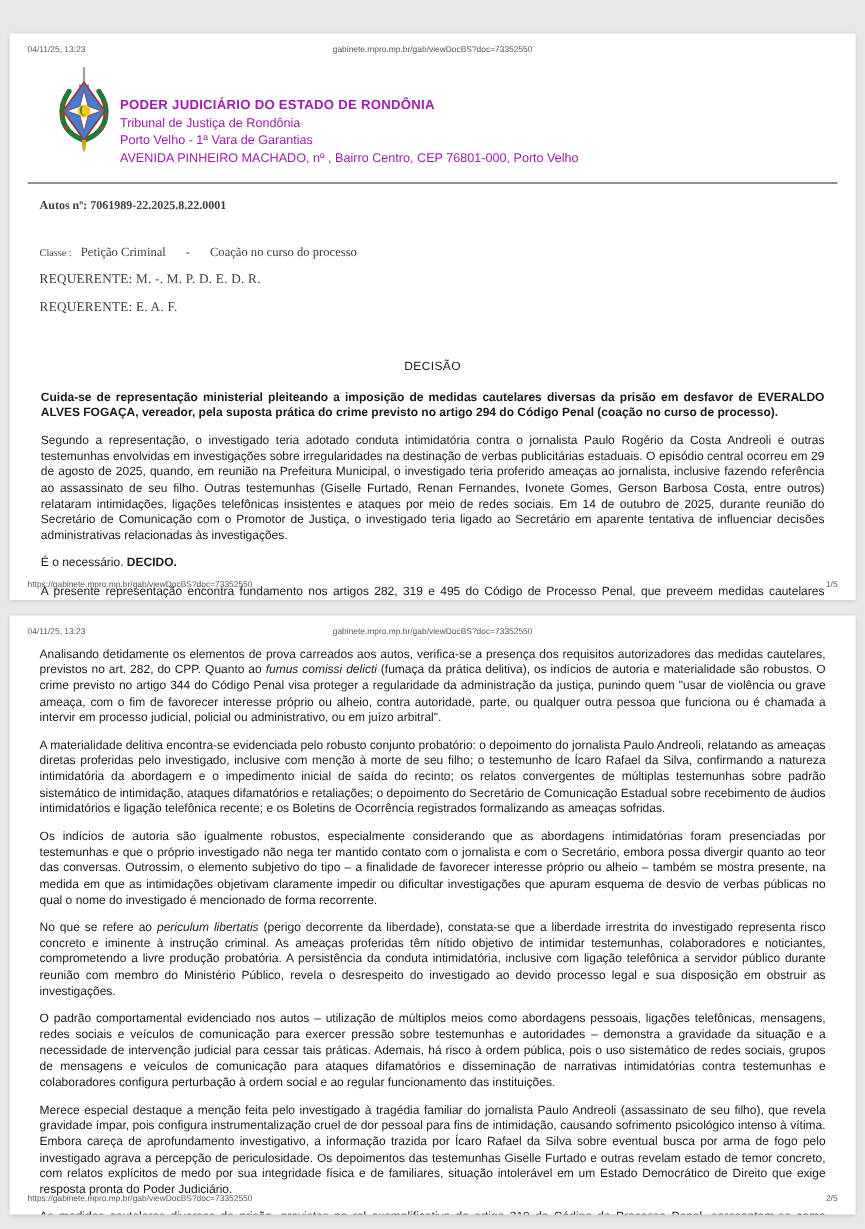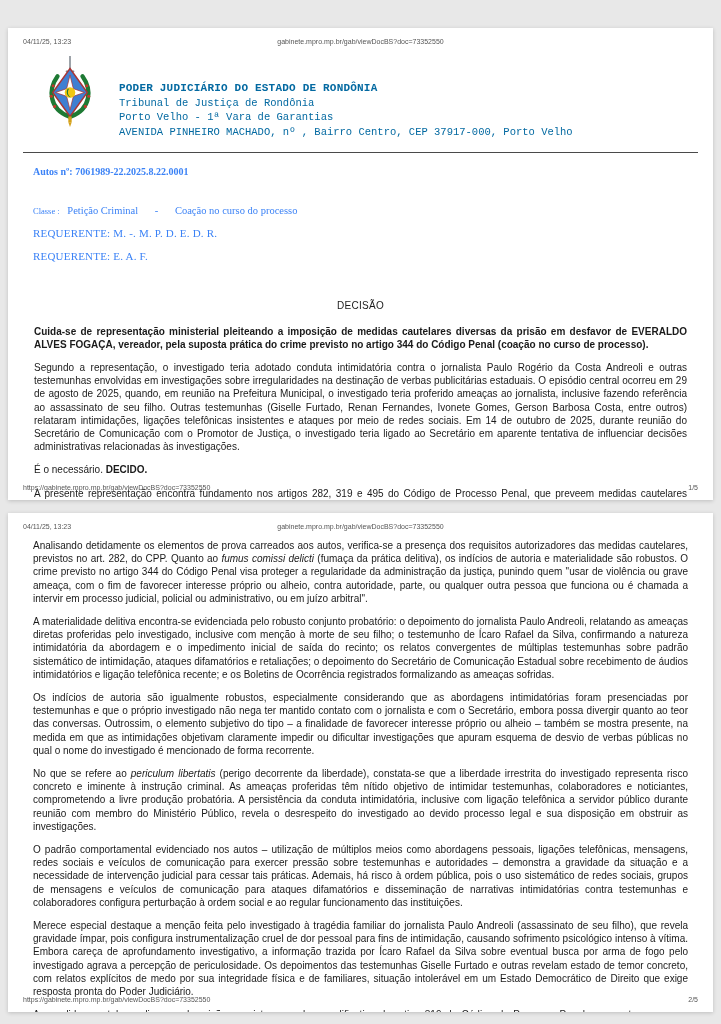--- a/index.html
+++ b/index.html
@@ -33,38 +33,38 @@
   .meta-url  { position: absolute; left: 0; right: 0; top: 0; text-align: center; }
 
   
   .court-header {
     display: flex;
     align-items: flex-start;
     margin: 6px 0 0 38px;
   }
   .crest { width: 48px; height: 76px; flex: 0 0 48px; }
   .court-lines {
-    margin-left: 25px;
+    margin-left: 6px;
     margin-top: 28px;
-    font-family: Liberation Mono, monospace;
-    color: #0369a1;
+    font-family: Liberation Sans, sans-serif;
+    color: #a21caf;
   }
   .court-title { font-size: 11px; font-weight: bold; letter-spacing: 0.2px; }
   .court-sub   { font-size: 10.5px; margin-top: 2.5px; }
 
   .rule {
     border: 0;
     border-top: 1px solid #4a4a4a;
     margin: 14px 15px 0 15px;
   }
 
   .case-block {
     margin: 13px 0 0 25px;
     font-family: "Liberation Serif", serif;
-    color: #3b82f6;
+    color: #404040;
   }
   .case-autos { font-size: 10px; font-weight: bold; }
   .case-classe { margin-top: 28px; font-size: 10.5px; }
   .case-classe .lbl { font-size: 8.5px; }
   .case-classe .sep { margin: 0 14px; }
   .case-classe .v1 { margin-left: 5px; }
   .case-party { margin-top: 11px; font-size: 11px; letter-spacing: 0.2px; }
 
   
   .decision-title {
@@ -131,42 +131,42 @@
       <circle cx="50" cy="76" r="11" fill="#f2c811"></circle>
       <path d="M 45,68 C 41,76 44,84 52,86 C 45,82 44,74 48,68 Z" fill="#1e7a34"></path>
 
       <rect x="46.5" y="126" width="7" height="12" fill="#d4a017"></rect>
       <polygon points="46.5,138 53.5,138 50,148" fill="#d4a017"></polygon>
     </svg>
     <div class="court-lines">
       <div class="court-title">PODER JUDICIÁRIO DO ESTADO DE RONDÔNIA</div>
       <div class="court-sub">Tribunal de Justiça de Rondônia</div>
       <div class="court-sub">Porto Velho - 1ª Vara de Garantias</div>
-      <div class="court-sub">AVENIDA PINHEIRO MACHADO, nº , Bairro Centro, CEP 37917-000, Porto Velho</div>
+      <div class="court-sub">AVENIDA PINHEIRO MACHADO, nº , Bairro Centro, CEP 76801-000, Porto Velho</div>
     </div>
   </div>
 
   <hr class="rule">
 
   <div class="case-block">
     <div class="case-autos">Autos nº: 7061989-22.2025.8.22.0001</div>
     <div class="case-classe">
       <span class="lbl">Classe :</span>
       <span class="v1">Petição Criminal</span>
       <span class="sep">-</span>
       <span>Coação no curso do processo</span>
     </div>
     <div class="case-party">REQUERENTE: M. -. M. P. D. E. D. R.</div>
     <div class="case-party">REQUERENTE: E. A. F.</div>
   </div>
 
   <div class="decision-title">DECISÃO</div>
 
   <div class="body-text">
-    <p class="para first bold">Cuida-se de representação ministerial pleiteando a imposição de medidas cautelares diversas da prisão em desfavor de EVERALDO ALVES FOGAÇA, vereador, pela suposta prática do crime previsto no artigo 344 do Código Penal (coação no curso de processo).</p>
+    <p class="para first bold">Cuida-se de representação ministerial pleiteando a imposição de medidas cautelares diversas da prisão em desfavor de EVERALDO ALVES FOGAÇA, vereador, pela suposta prática do crime previsto no artigo 294 do Código Penal (coação no curso de processo).</p>
     <p class="para">Segundo a representação, o investigado teria adotado conduta intimidatória contra o jornalista Paulo Rogério da Costa Andreoli e outras testemunhas envolvidas em investigações sobre irregularidades na destinação de verbas publicitárias estaduais. O episódio central ocorreu em 29 de agosto de 2025, quando, em reunião na Prefeitura Municipal, o investigado teria proferido ameaças ao jornalista, inclusive fazendo referência ao assassinato de seu filho. Outras testemunhas (Giselle Furtado, Renan Fernandes, Ivonete Gomes, Gerson Barbosa Costa, entre outros) relataram intimidações, ligações telefônicas insistentes e ataques por meio de redes sociais. Em 14 de outubro de 2025, durante reunião do Secretário de Comunicação com o Promotor de Justiça, o investigado teria ligado ao Secretário em aparente tentativa de influenciar decisões administrativas relacionadas às investigações.</p>
     <p class="para"><span>É o necessário. </span><span class="bold">DECIDO.</span></p>
     <p class="para">A presente representação encontra fundamento nos artigos 282, 319 e 495 do Código de Processo Penal, que preveem medidas cautelares diversas da prisão com o objetivo de preservar a ordem pública, garantir a instrução criminal e assegurar a aplicação da lei penal.</p>
   </div>
 
   <div class="page-footer">
     <span>https://gabinete.mpro.mp.br/gab/viewDocBS?doc=73352550</span>
     <span>1/5</span>
   </div>
 </div>

